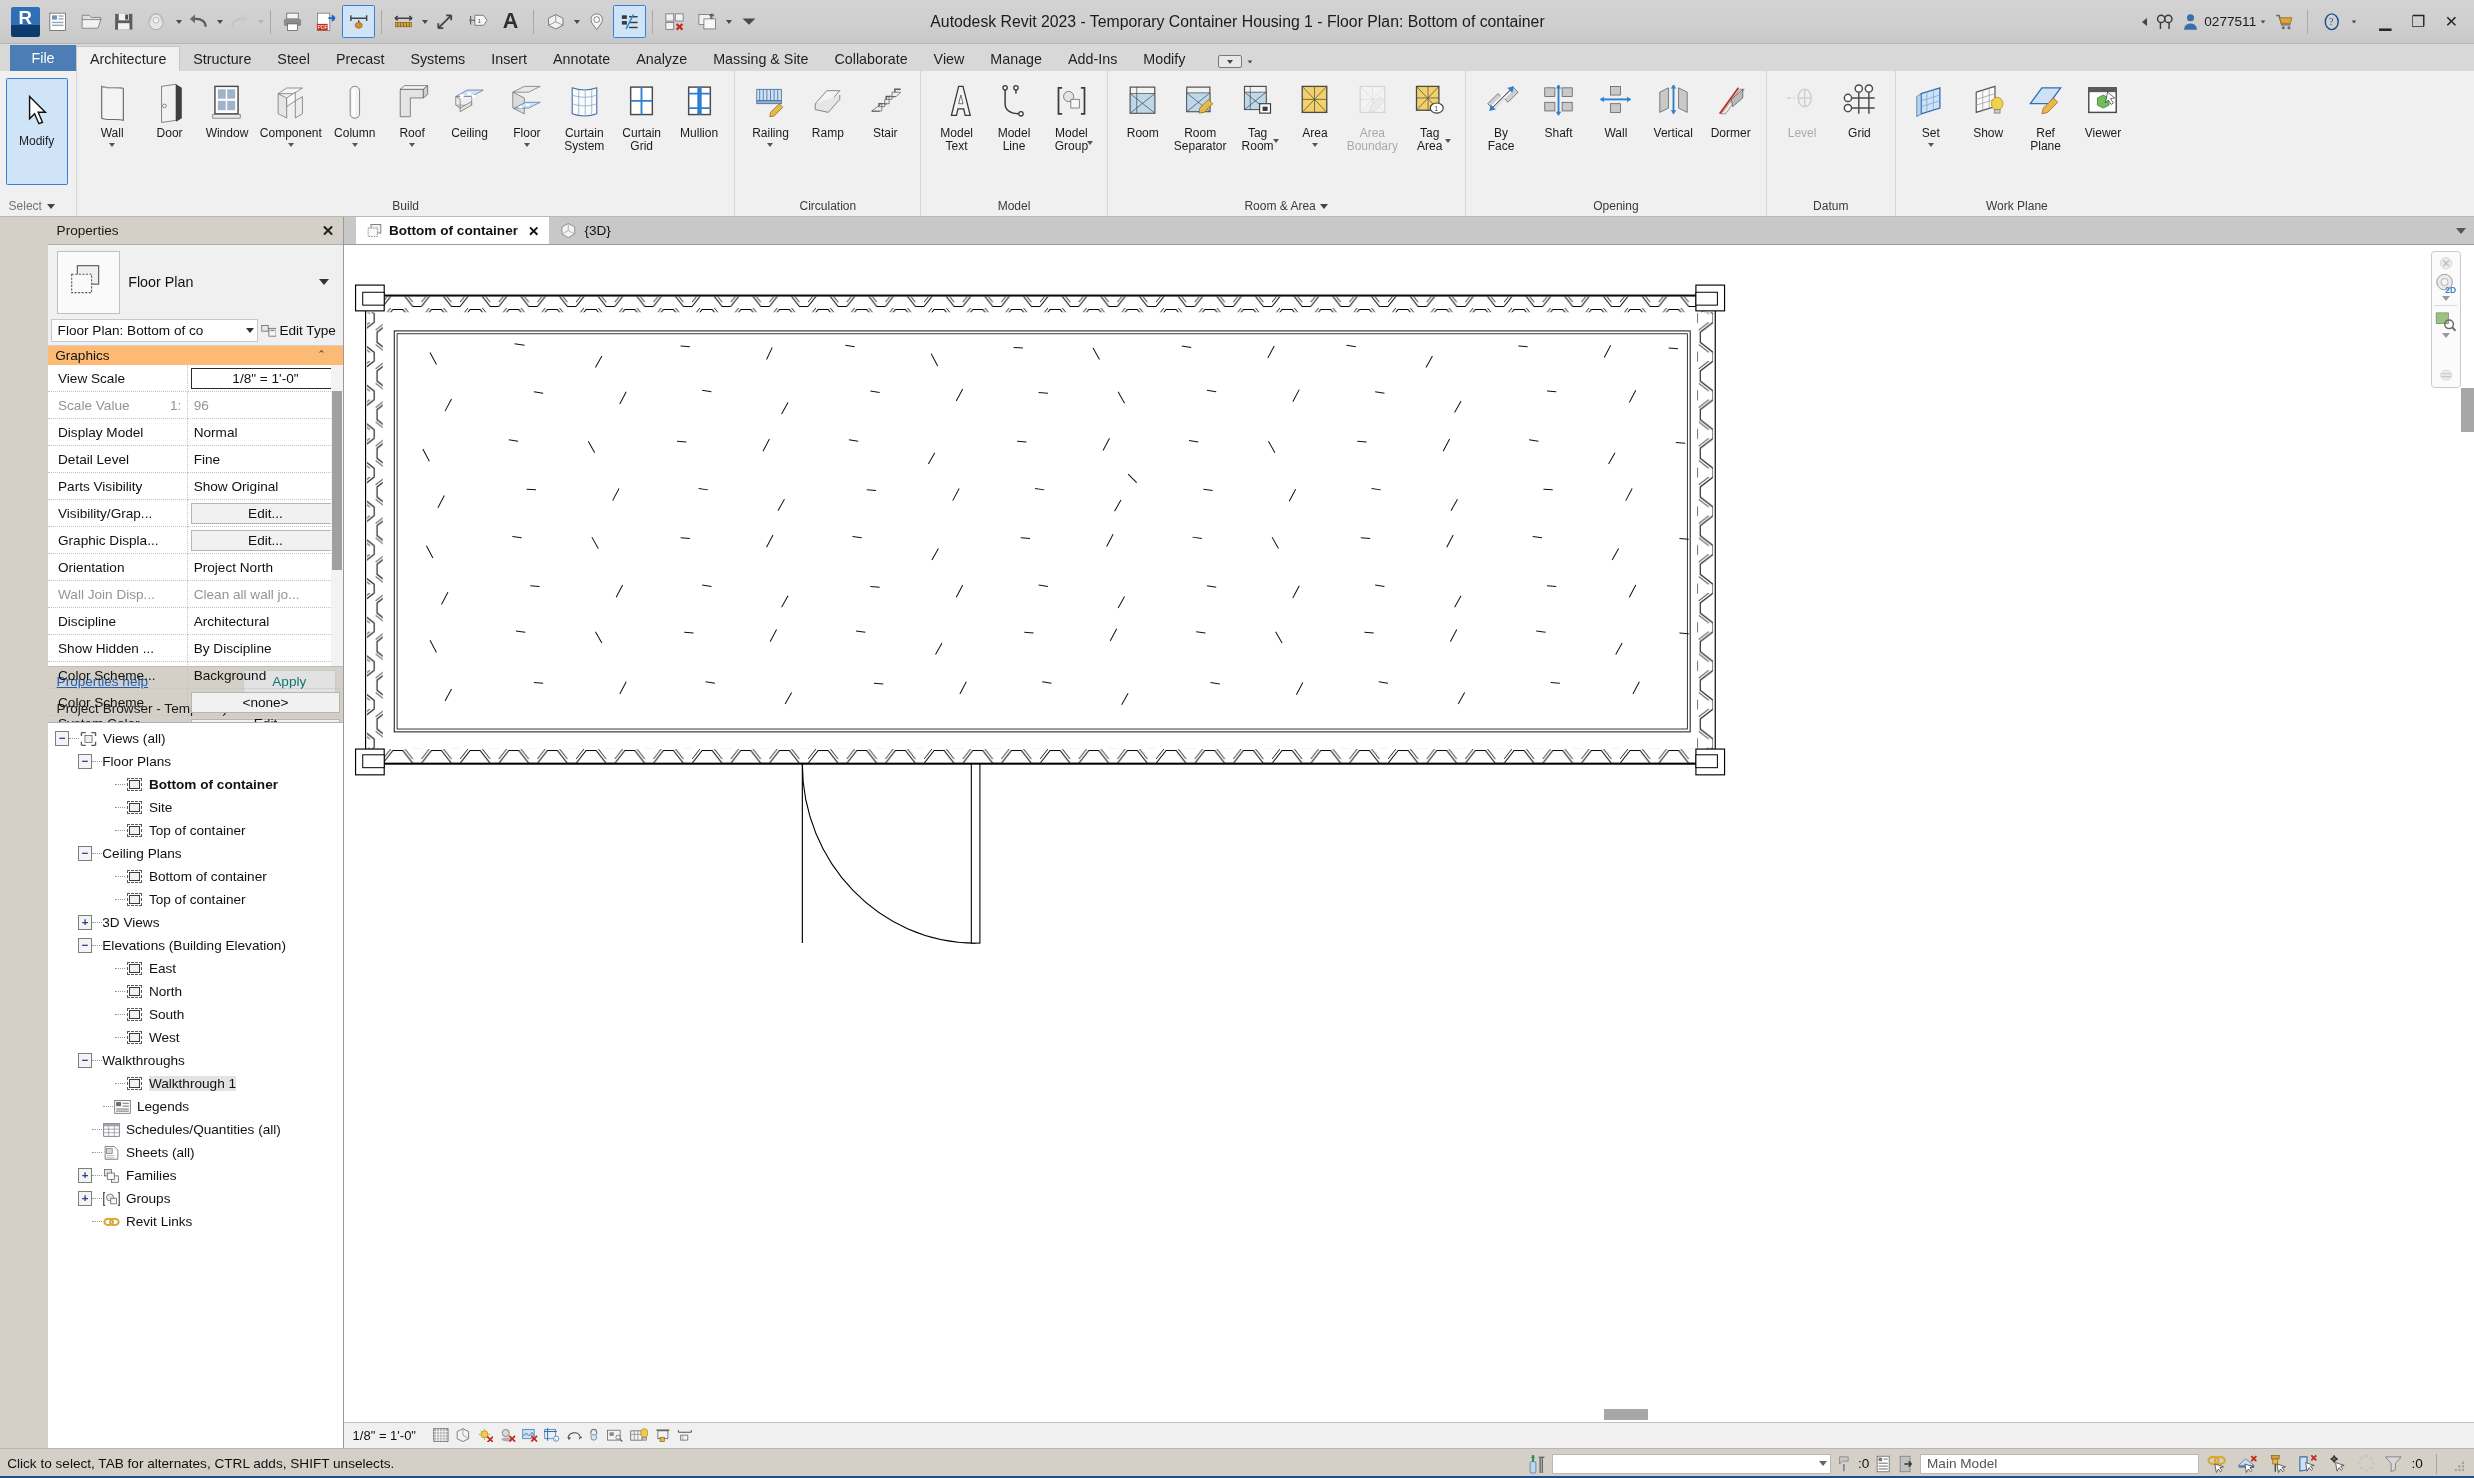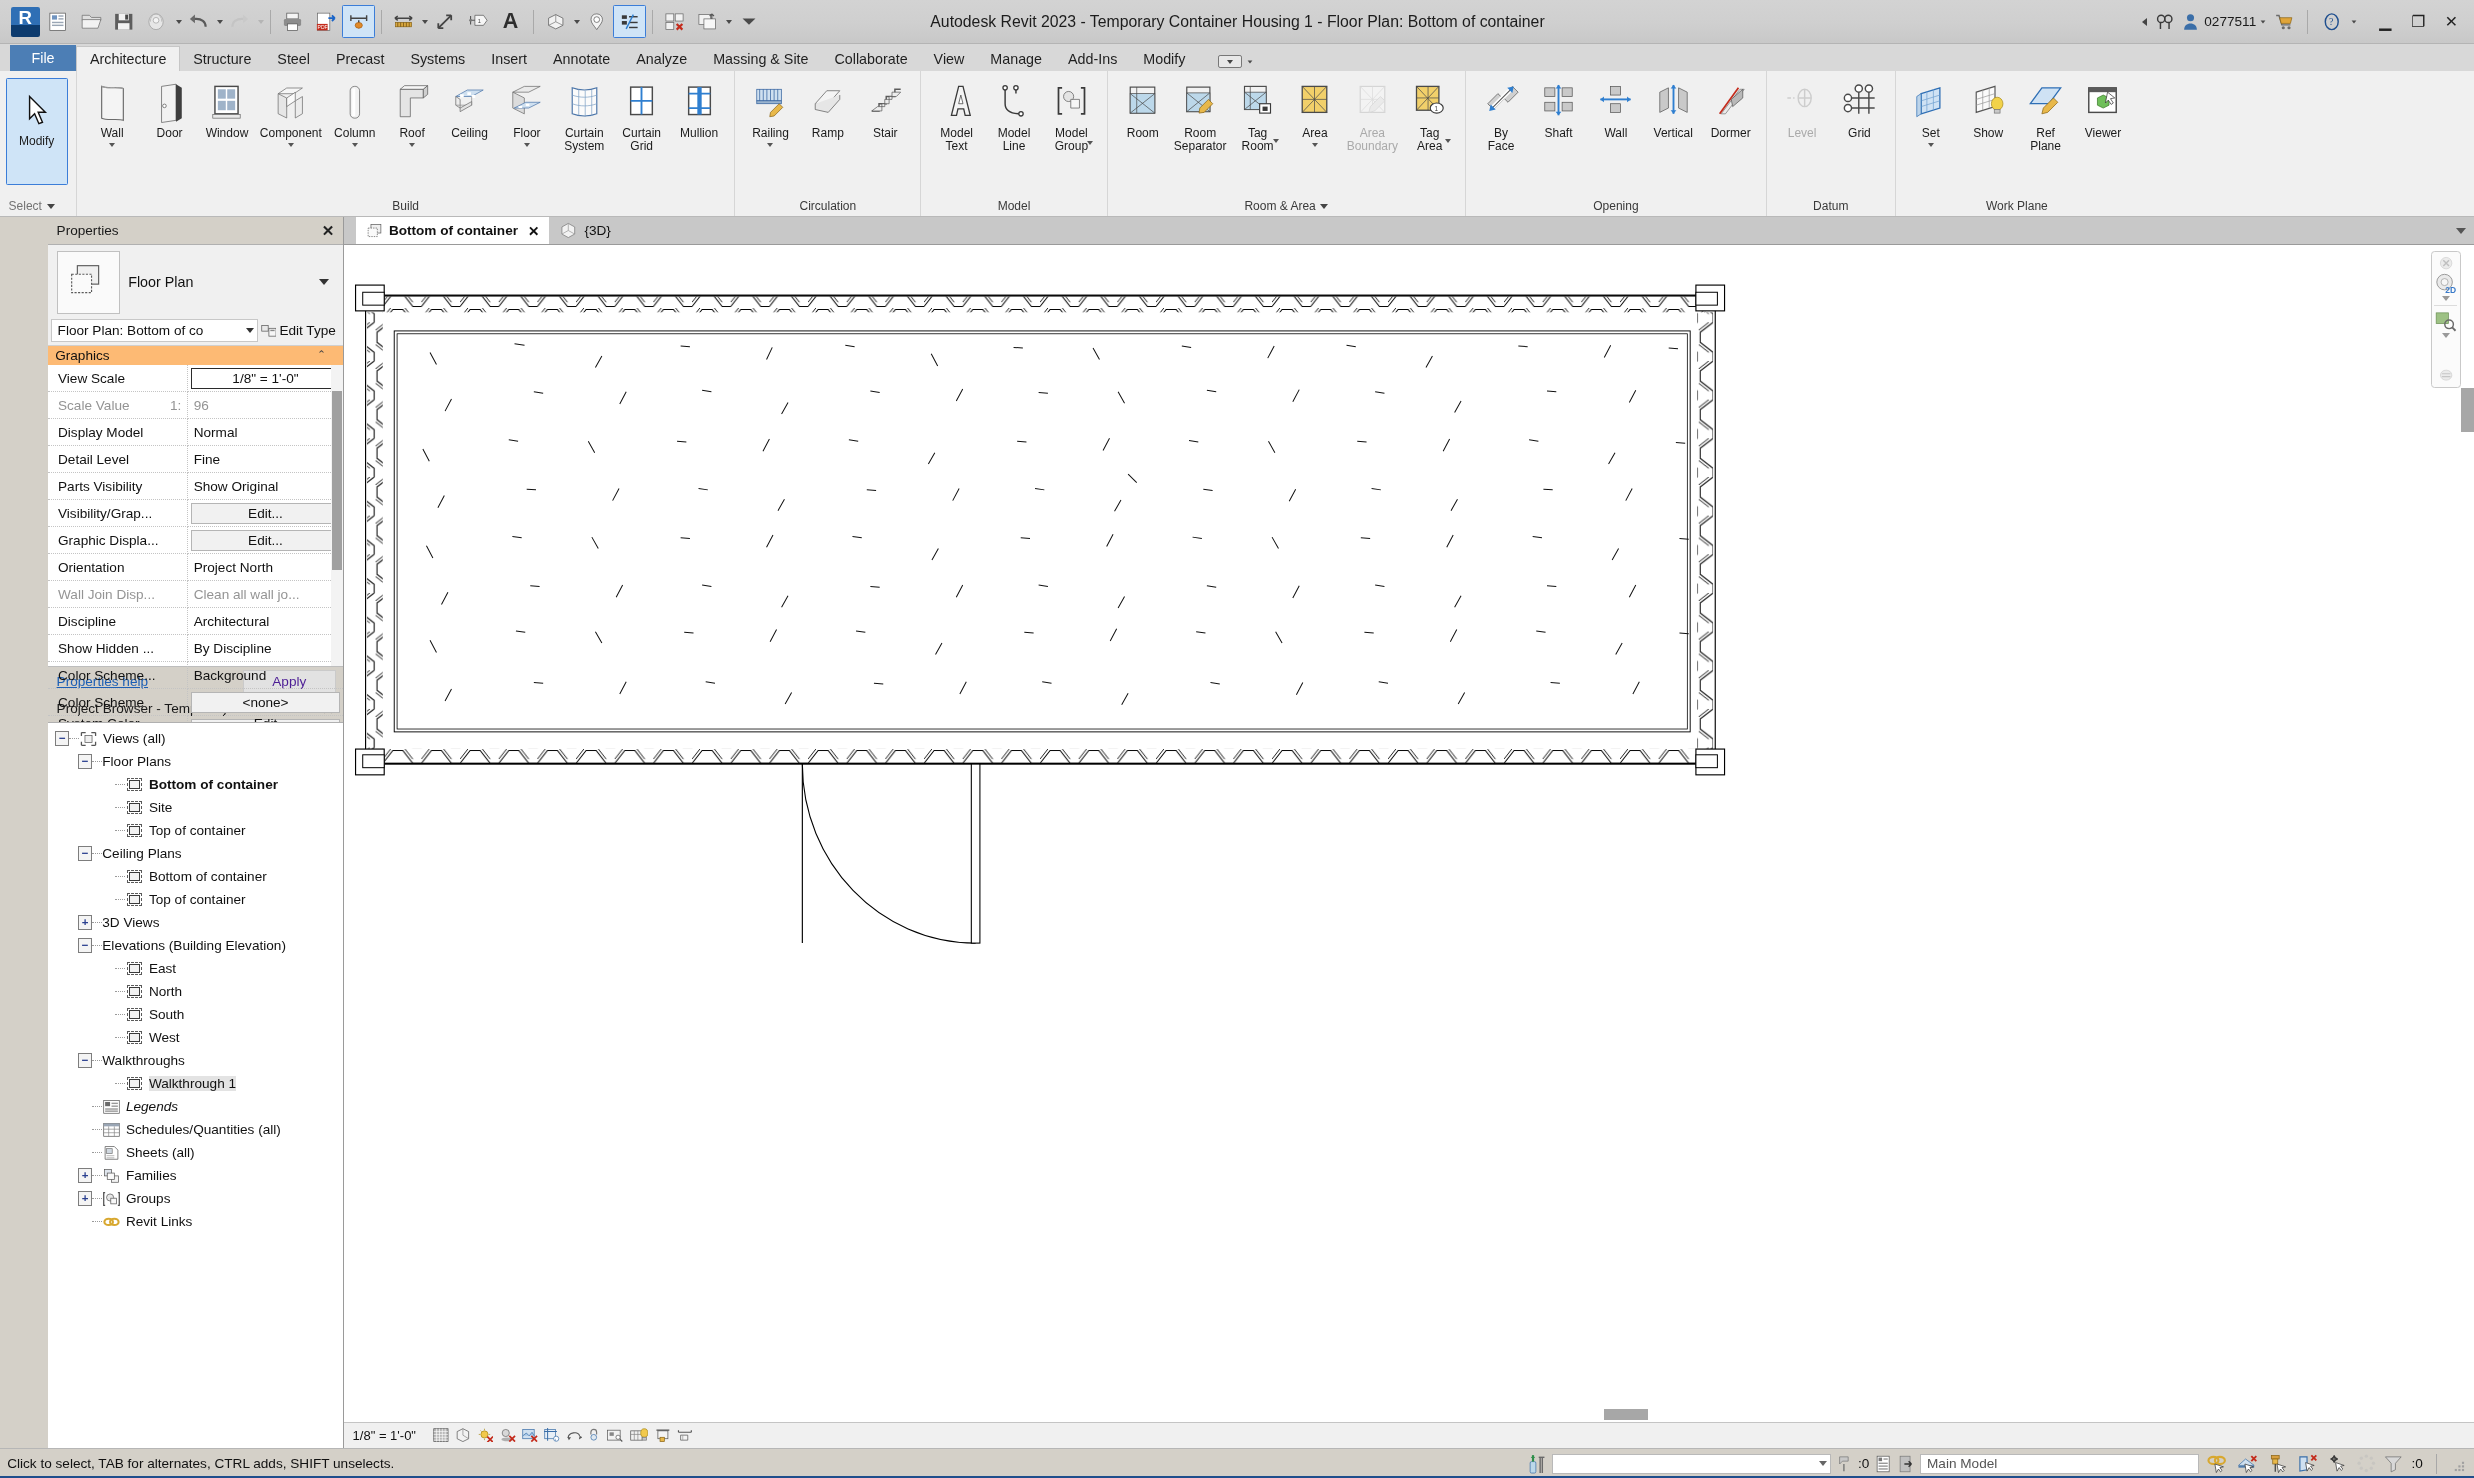--- a/index.html
+++ b/index.html
@@ -119,21 +119,21 @@
   .prow .v.boxed > span { width: 100%; height: 100%; border: 0.7px solid #8a8a8a; background:#fff;
                           display:flex; align-items:center; justify-content:center; }
   .prow.focus .v.boxed > span { border: 1.4px solid #2b2b2b; }
   .prow .v.boxed.btn > span { border: 0.7px solid #b5b5b5; background:#f1f1f1; }
   .props-scroll { position: absolute; right: 0; top: 0; bottom: 0; width: 12px; background: #f3f3f3; }
   .props-thumb { position: absolute; right: 1.4px; top: 26px; width: 9.3px; height: 179px; background: #a0a0a0; }
   .props-foot { height: 29px; display:flex; align-items:center; background:#d4d0c8;
                 border-top: 0.7px solid #bdbdbd; padding: 0 7.2px 0 8.6px; }
   .phelp { color: #1c5fb5; text-decoration: underline; font-size: 13.6px; }
   .applybtn { margin-left: auto; width: 93px; height: 23px; background: #e2e2e2; border: 0.7px solid #cacaca;
-              color: #4c1d95; font-size: 13.6px; display:flex; align-items:center; justify-content:center; }
+              color: #0f766e; font-size: 13.6px; display:flex; align-items:center; justify-content:center; }
 
   
   .pb { flex: 1; display: flex; flex-direction: column; min-height: 0; }
   .pb-tree { flex: 1; background: #fff; border-top: 0.7px solid #b0b0b0; overflow: hidden;
              padding: 3.6px 0 0 0; font-size: 13.6px; color: #111; position: relative; }
   .tnode { display: flex; align-items: center; height: 23px; white-space: nowrap; }
   .tnode .exp { width: 14.3px; height: 14.3px; border: 0.7px solid #7d7d7d; background: #f4f4f4;
                 display:flex; align-items:center; justify-content:center; font-size: 11.5px;
                 color: #2a3f8f; line-height: 1; font-weight: bold; flex: 0 0 14.3px; }
   .tnode .nospace { width: 14.3px; flex: 0 0 14.3px; }
@@ -1114,21 +1114,21 @@
               <span class="lab">Walkthroughs</span>
             </div>
             <div class="tnode" style="padding-left:53px;">
               <span class="nospace"></span>
               <span class="dash"></span>
               <span class="vico">
                 <span class="sheet-ico"></span>
               </span>
               <span class="lab hl">Walkthrough 1</span>
             </div>
-            <div class="tnode" style="padding-left:30px;font-style:italic;">
+            <div class="tnode" style="padding-left:41px;">
               <span class="nospace"></span>
               <span class="dash"></span>
               <span class="vico">
                 <svg width="17" height="15.8" viewBox="0 0 24 22">
                   <rect x="1" y="2" width="22" height="18" fill="#fff" stroke="#555"></rect>
                   <rect x="3" y="4" width="7" height="6" fill="#6a6a6a"></rect>
                   <rect x="12" y="5" width="9" height="2" fill="#999"></rect>
                   <rect x="12" y="9" width="9" height="2" fill="#999"></rect>
                   <rect x="3" y="13" width="18" height="2" fill="#999"></rect>
                   <rect x="3" y="16" width="18" height="2" fill="#999"></rect>

